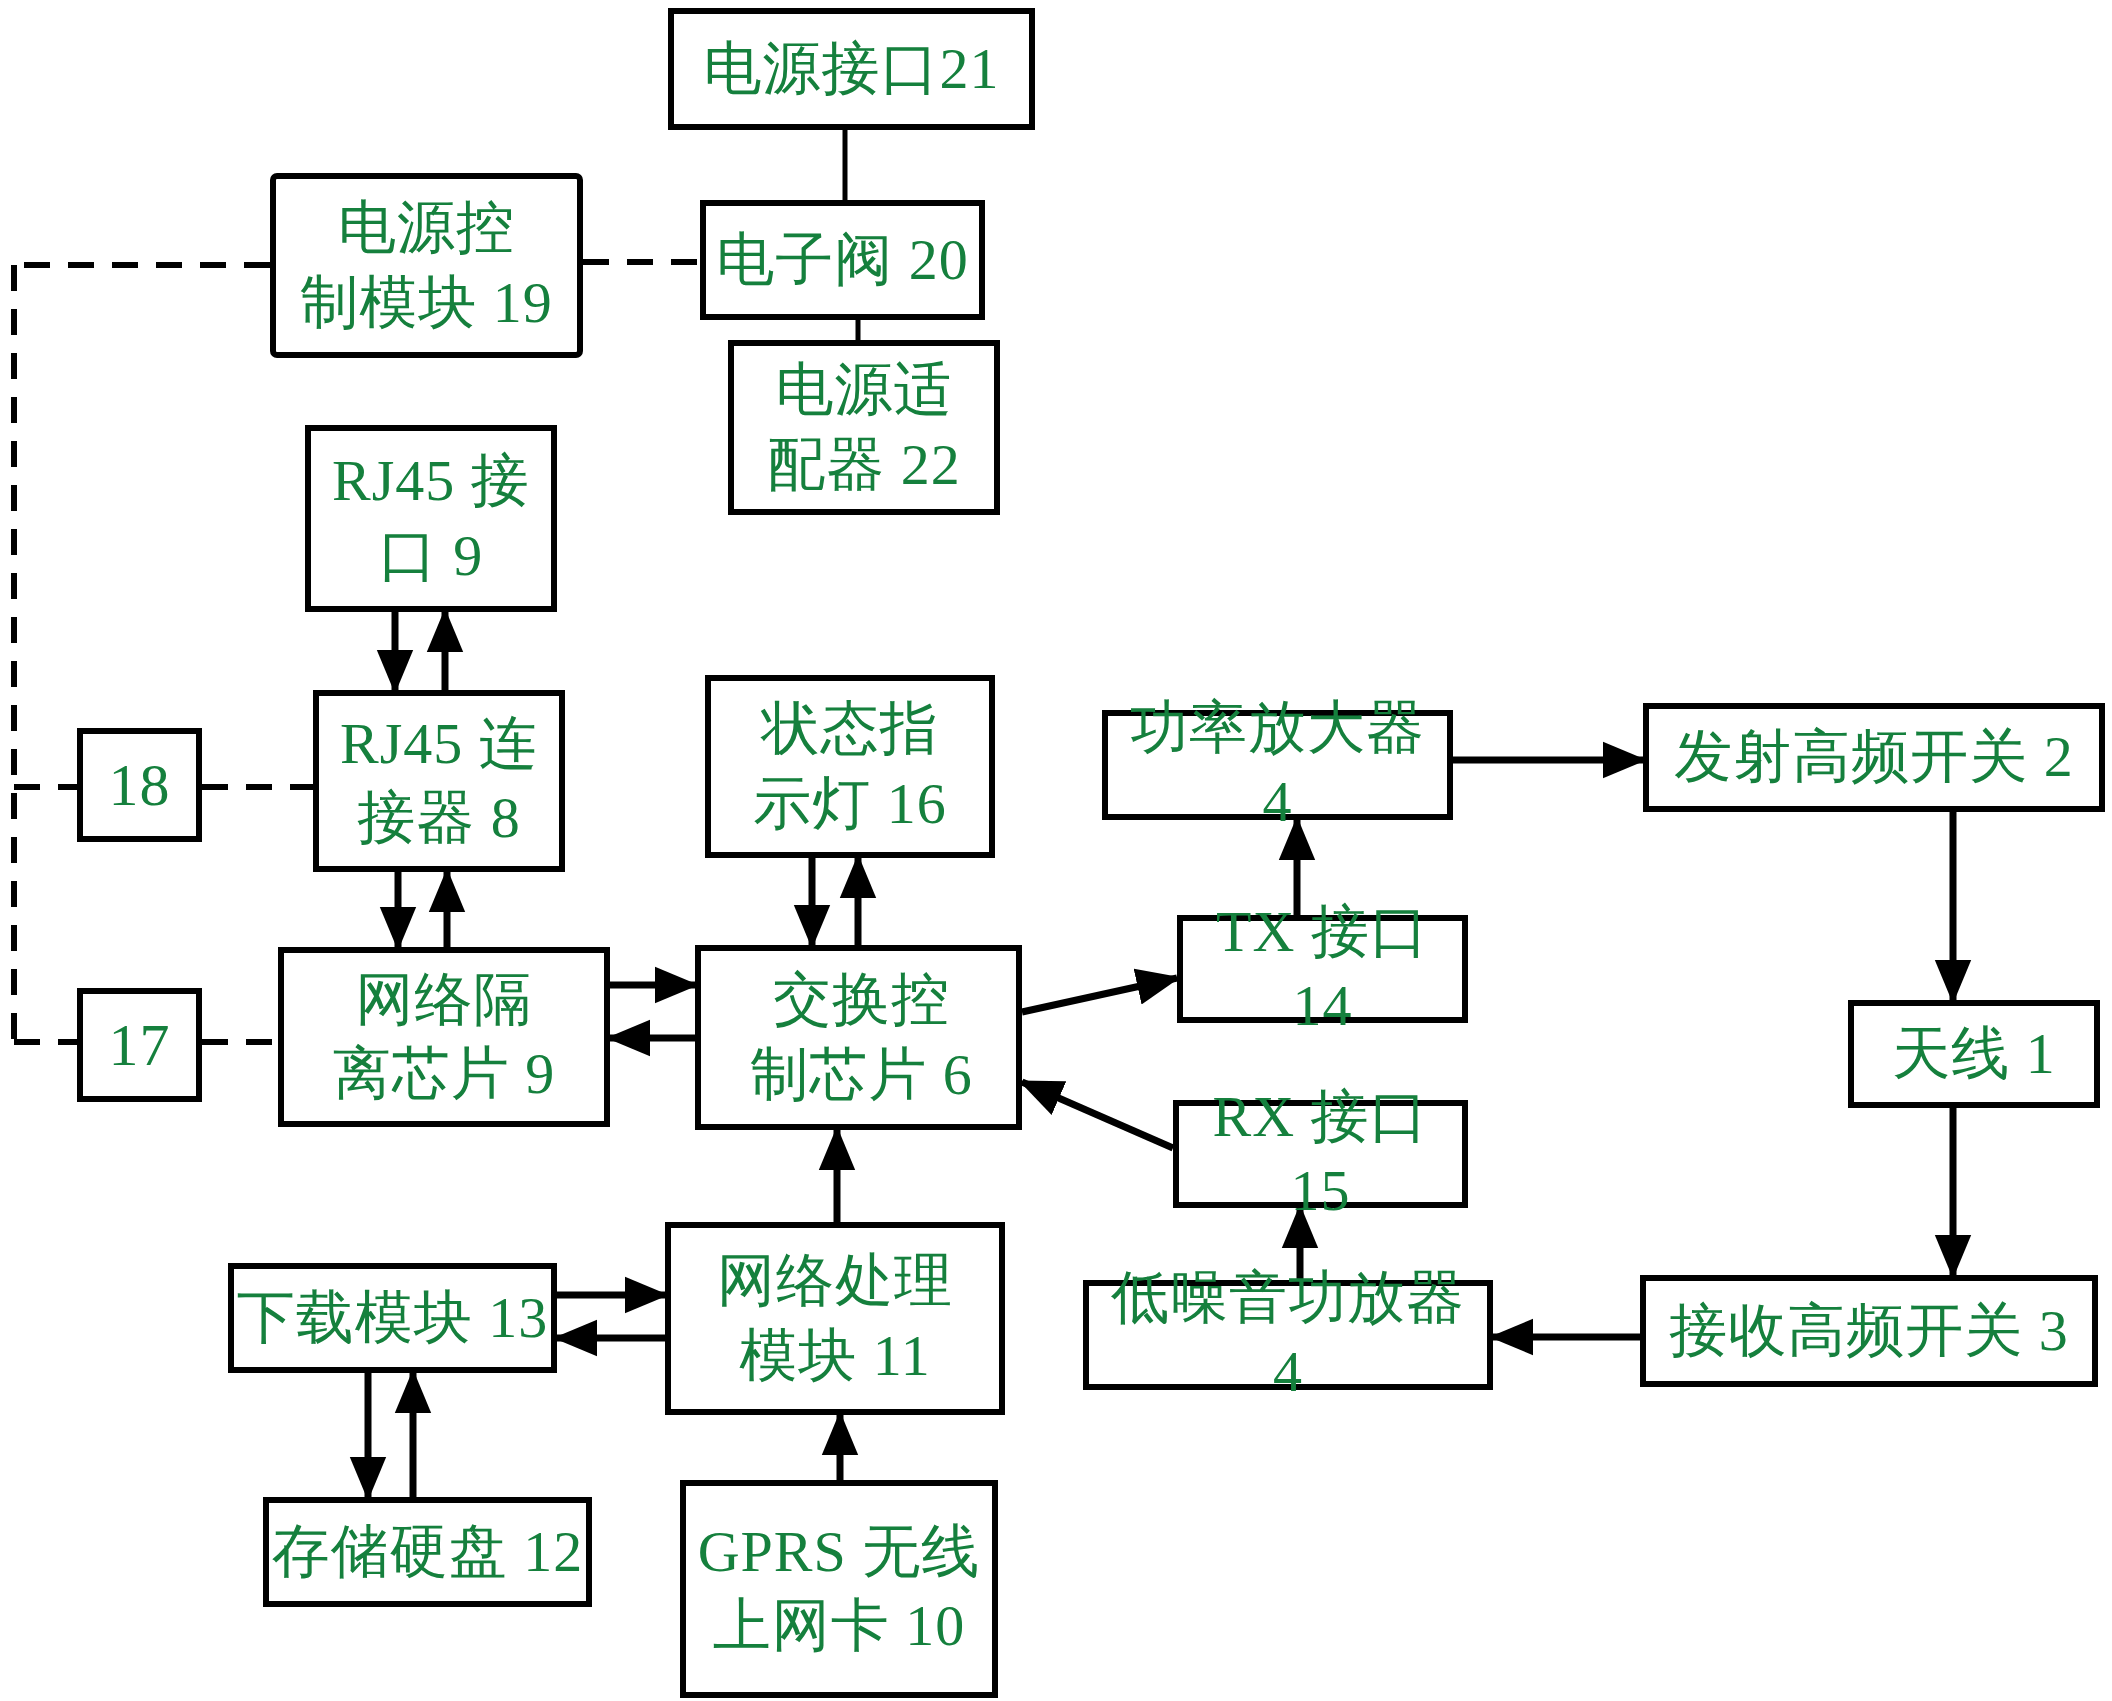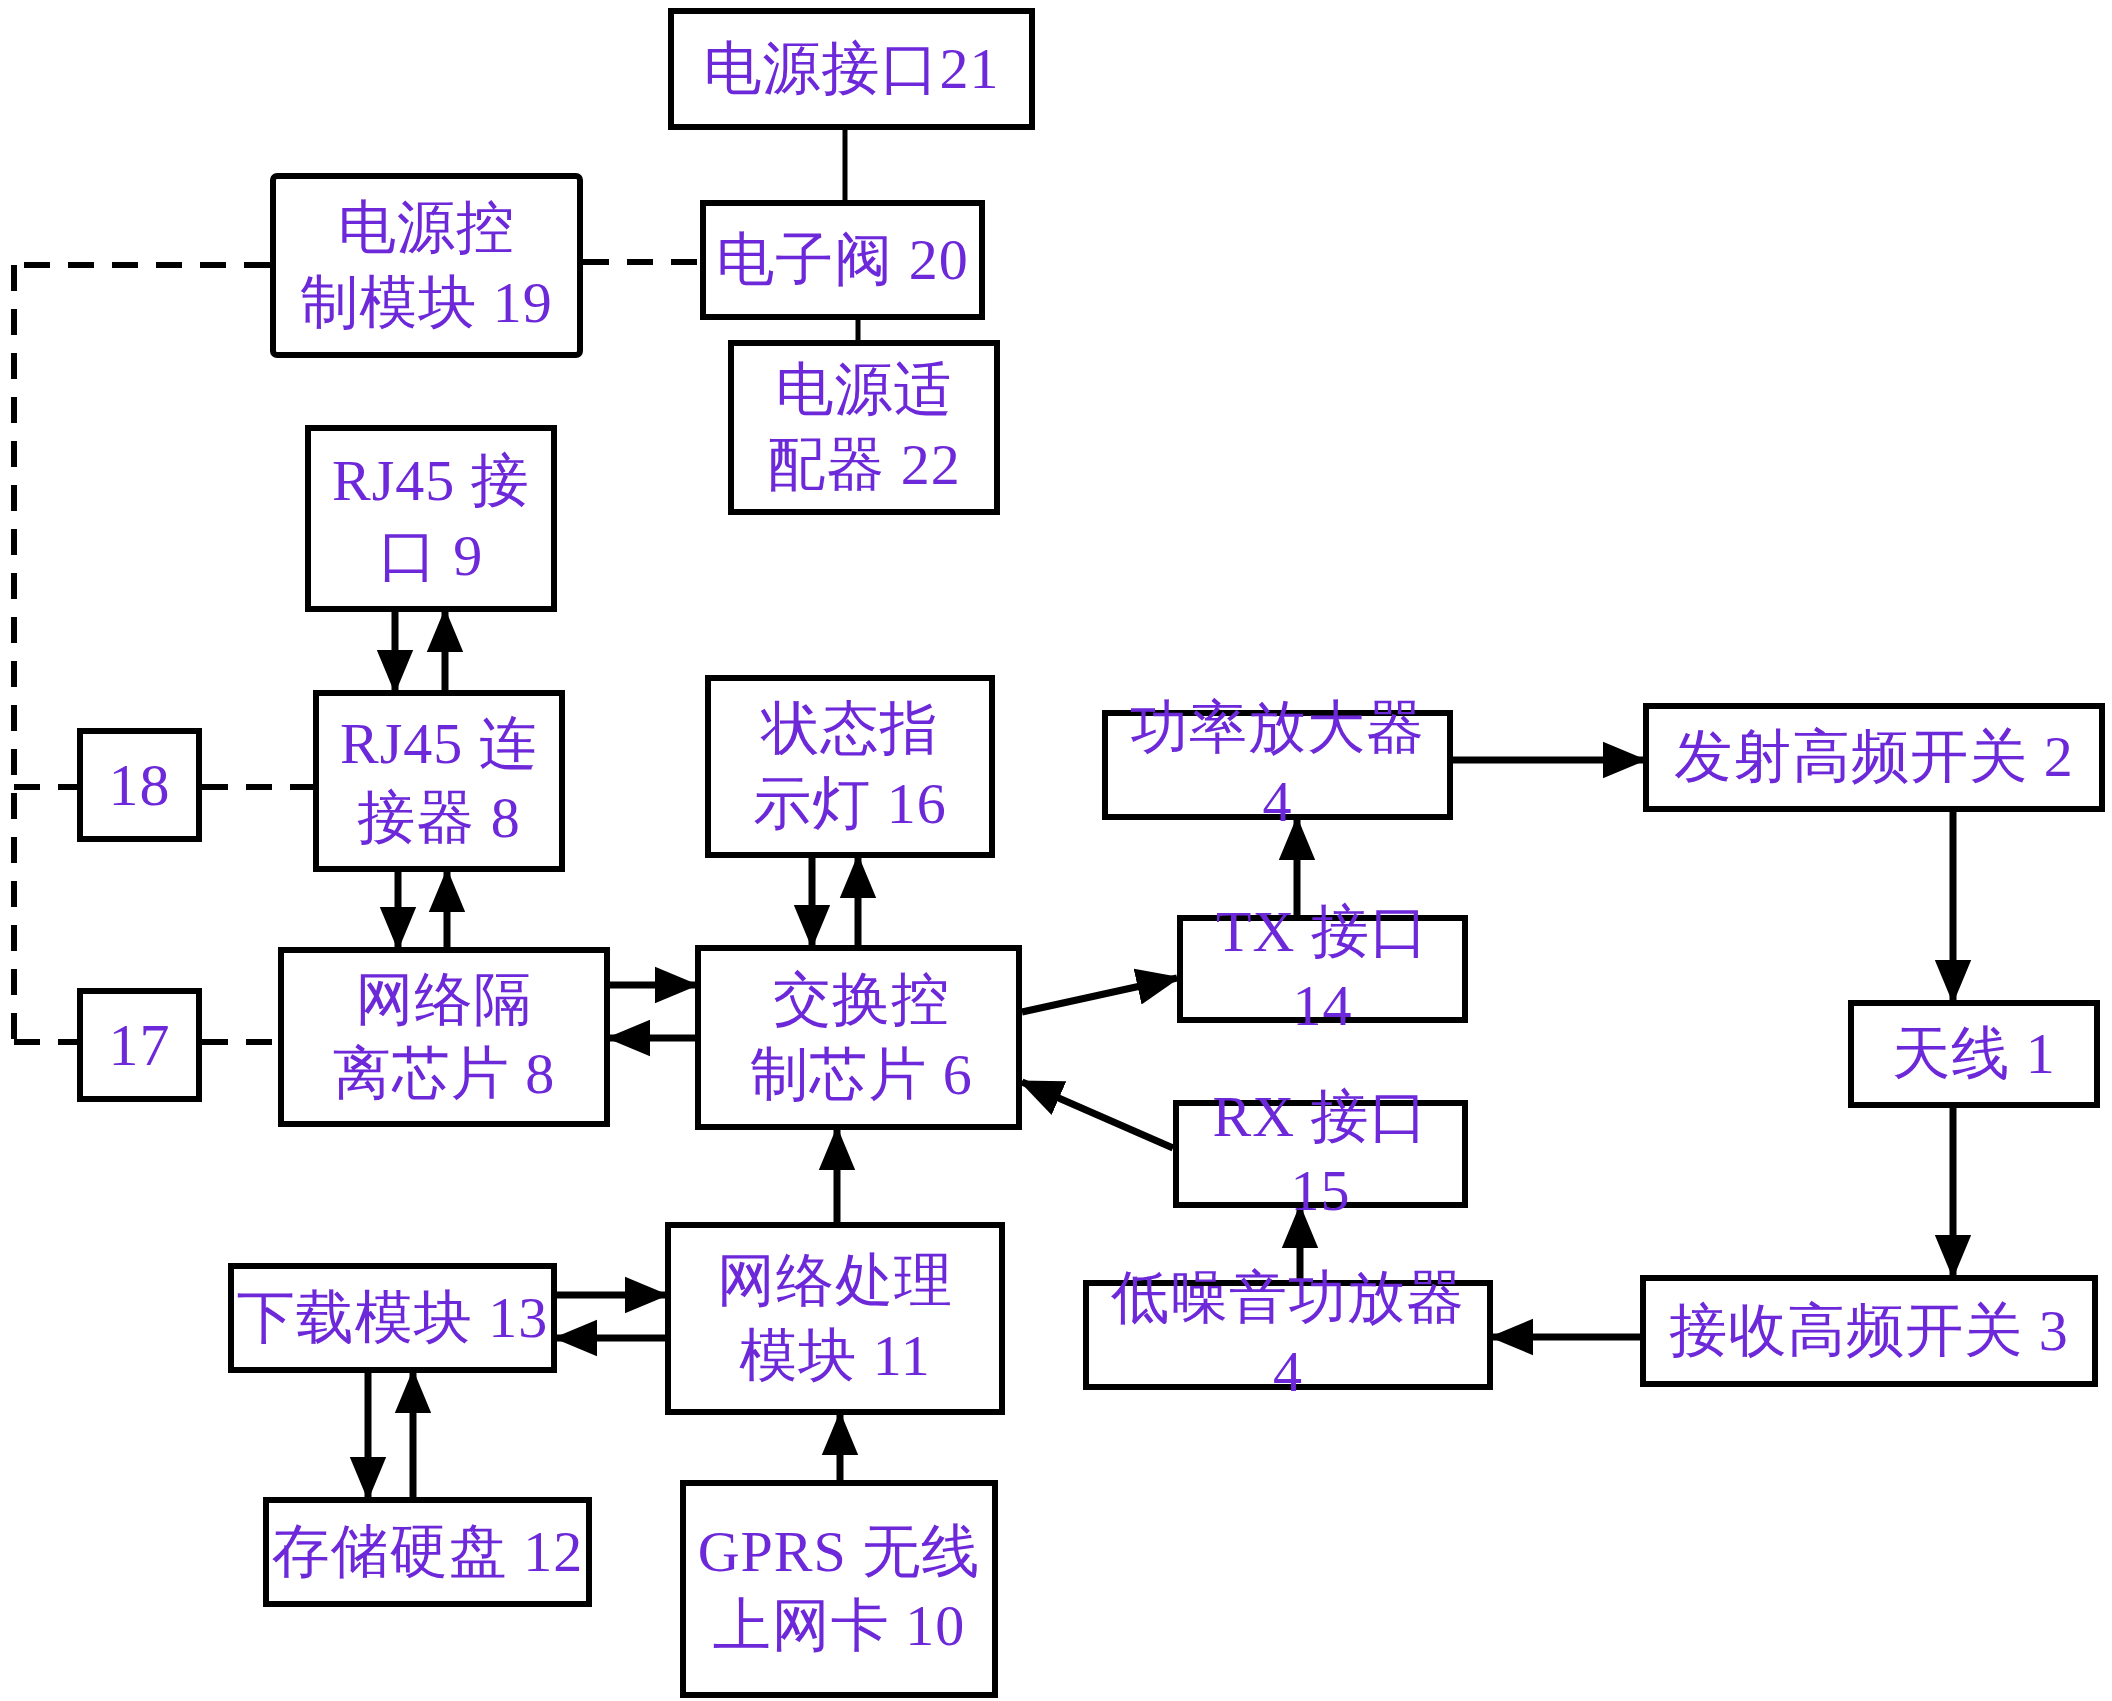--- a/index.html
+++ b/index.html
@@ -30,21 +30,21 @@
     display: flex;
     align-items: center;
     justify-content: center;
     text-align: center;
   }
   .box span {
     display: block;
     white-space: pre-line;
     font-size: 58px;
     line-height: 1.28;
-    color: #6d28d9;
+    color: #15803d;
     letter-spacing: 1px;
   }
   .box.small span {
     font-size: 60px;
   }
   .conn-line {
     stroke: #000000;
     stroke-width: 5;
     fill: none;
   }
@@ -138,21 +138,21 @@
         <span>发射高频开关 2</span>
       </div>
       <div class="box" style="left: 1102px; top: 710px; width: 351px; height: 110px;">
         <span>功率放大器 4</span>
       </div>
       <div class="box" style="left: 1177px; top: 915px; width: 291px; height: 108px;">
         <span>TX 接口 14</span>
       </div>
       <div class="box" style="left: 278px; top: 947px; width: 332px; height: 180px;">
         <span>网络隔
-离芯片 8</span>
+离芯片 9</span>
       </div>
       <div class="box small" style="left: 77px; top: 988px; width: 125px; height: 114px;">
         <span>17</span>
       </div>
       <div class="box" style="left: 695px; top: 945px; width: 327px; height: 185px; padding-left: 6px;">
         <span>交换控
 制芯片 6</span>
       </div>
       <div class="box" style="left: 1848px; top: 1000px; width: 252px; height: 108px;">
         <span>天线 1</span>

